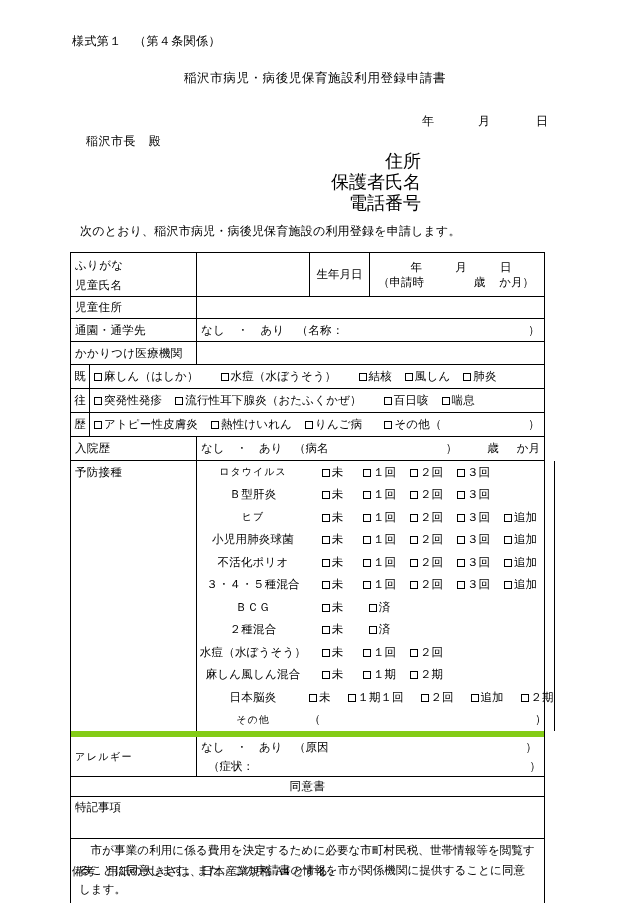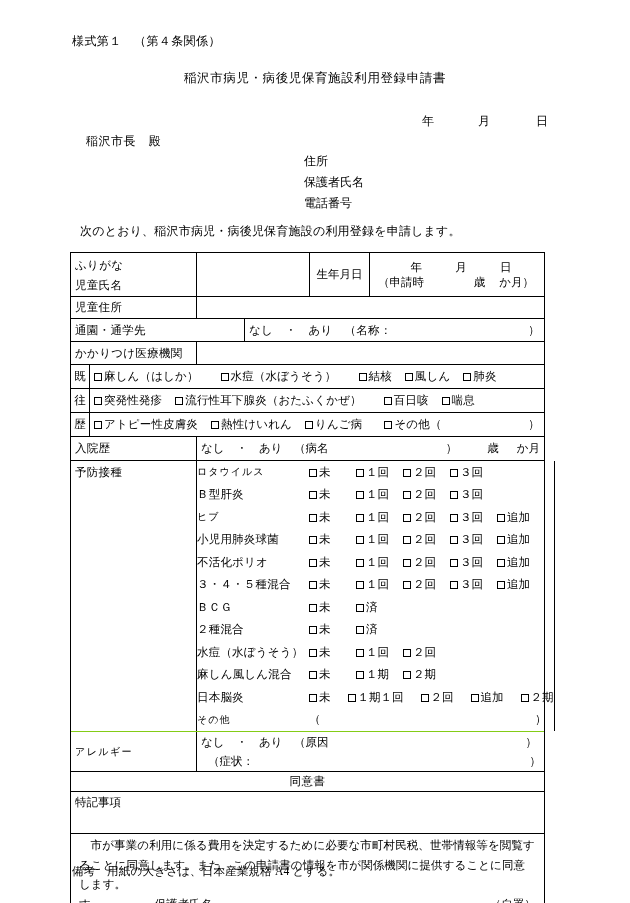--- a/index.html
+++ b/index.html
@@ -15,21 +15,21 @@
   .page{position:relative;width:630px;height:903px;box-sizing:border-box;}
 
   
   .form-no{position:absolute;left:72px;top:33px;font-size:12px;letter-spacing:.4px;}
   .doc-title{position:absolute;left:0;top:70px;width:630px;text-align:center;font-size:12.5px;letter-spacing:.6px;}
   .date-line{position:absolute;left:0;top:113px;width:620px;text-align:right;padding-right:72px;box-sizing:border-box;font-size:12px;}
   .date-line span{display:inline-block;}
   .date-y{margin-right:44px;}
   .date-m{margin-right:46px;}
   .addressee{position:absolute;left:86px;top:133px;font-size:12px;letter-spacing:.5px;}
-  .guardian-block{position:absolute;left:304px;top:151px;font-size:12px;line-height:21px;}
+  .guardian-block{position:absolute;left:331px;top:151px;font-size:18px;line-height:21px;text-align:right;}
   .intro{position:absolute;left:80px;top:223px;font-size:12px;letter-spacing:.2px;}
 
   
   .tbl{position:absolute;left:70px;top:252px;width:475px;border:1px solid #000;border-bottom:none;box-sizing:border-box;}
   .row{display:flex;border-bottom:1px solid #000;box-sizing:border-box;}
   .cell{box-sizing:border-box;padding:2px 4px;display:flex;align-items:center;}
   .bl{border-left:1px solid #000;}
   .lbl{width:125px;flex:0 0 125px;font-size:11.5px;letter-spacing:.3px;}
   .lbl-narrow{width:18px;flex:0 0 18px;justify-content:center;font-size:11.5px;}
   .grow{flex:1 1 auto;min-width:0;}
@@ -57,21 +57,21 @@
   .sp1{display:inline-block;width:13px;}
   .sp2{display:inline-block;width:22px;}
 
   .r-adm{height:24px;}
   .r-adm .val{font-size:11.5px;width:100%;display:flex;align-items:center;}
   .r-adm .p1{margin-right:0;}
   .r-adm .p2{margin-left:auto;margin-right:30px;}
   .r-adm .p3{margin-right:18px;}
 
   
-  .vacc{display:flex;border-bottom:1px solid #84cc16;}
+  .vacc{display:flex;border-bottom:6px solid #84cc16;text-align:center;}
   .vacc .lbl{padding-top:4px;align-items:flex-start;}
   .vlist{flex:1 1 auto;}
   .vrow{display:flex;align-items:center;height:22.5px;font-size:11.5px;}
   .vname{width:112px;flex:0 0 112px;letter-spacing:.2px;}
   .vname.sm{font-size:10px;letter-spacing:1px;}
   .vopts{flex:1 1 auto;display:flex;align-items:center;border-right:1px solid #000;height:22.5px;}
   .vopt{width:47px;flex:0 0 47px;white-space:nowrap;}
   .vopt.free{width:auto;flex:0 0 auto;margin-right:17px;}
   .vother{flex:1 1 auto;display:flex;align-items:center;justify-content:space-between;border-right:1px solid #000;height:22.5px;padding-right:7px;}
 
@@ -144,21 +144,21 @@
       </div>
     </div>
 
     <div class="row r-addr">
       <div class="cell lbl">児童住所</div>
       <div class="cell bl grow"></div>
     </div>
 
     <div class="row r-one">
       <div class="cell lbl">通園・通学先</div>
-      <div class="cell bl grow" style="justify-content:space-between;margin-left:48px;">
+      <div class="cell bl grow" style="justify-content:space-between;">
         <span class="val">なし　・　あり　（名称：</span>
         <span class="val">）</span>
       </div>
     </div>
 
     <div class="row r-one">
       <div class="cell lbl">かかりつけ医療機関</div>
       <div class="cell bl grow"></div>
     </div>
 

